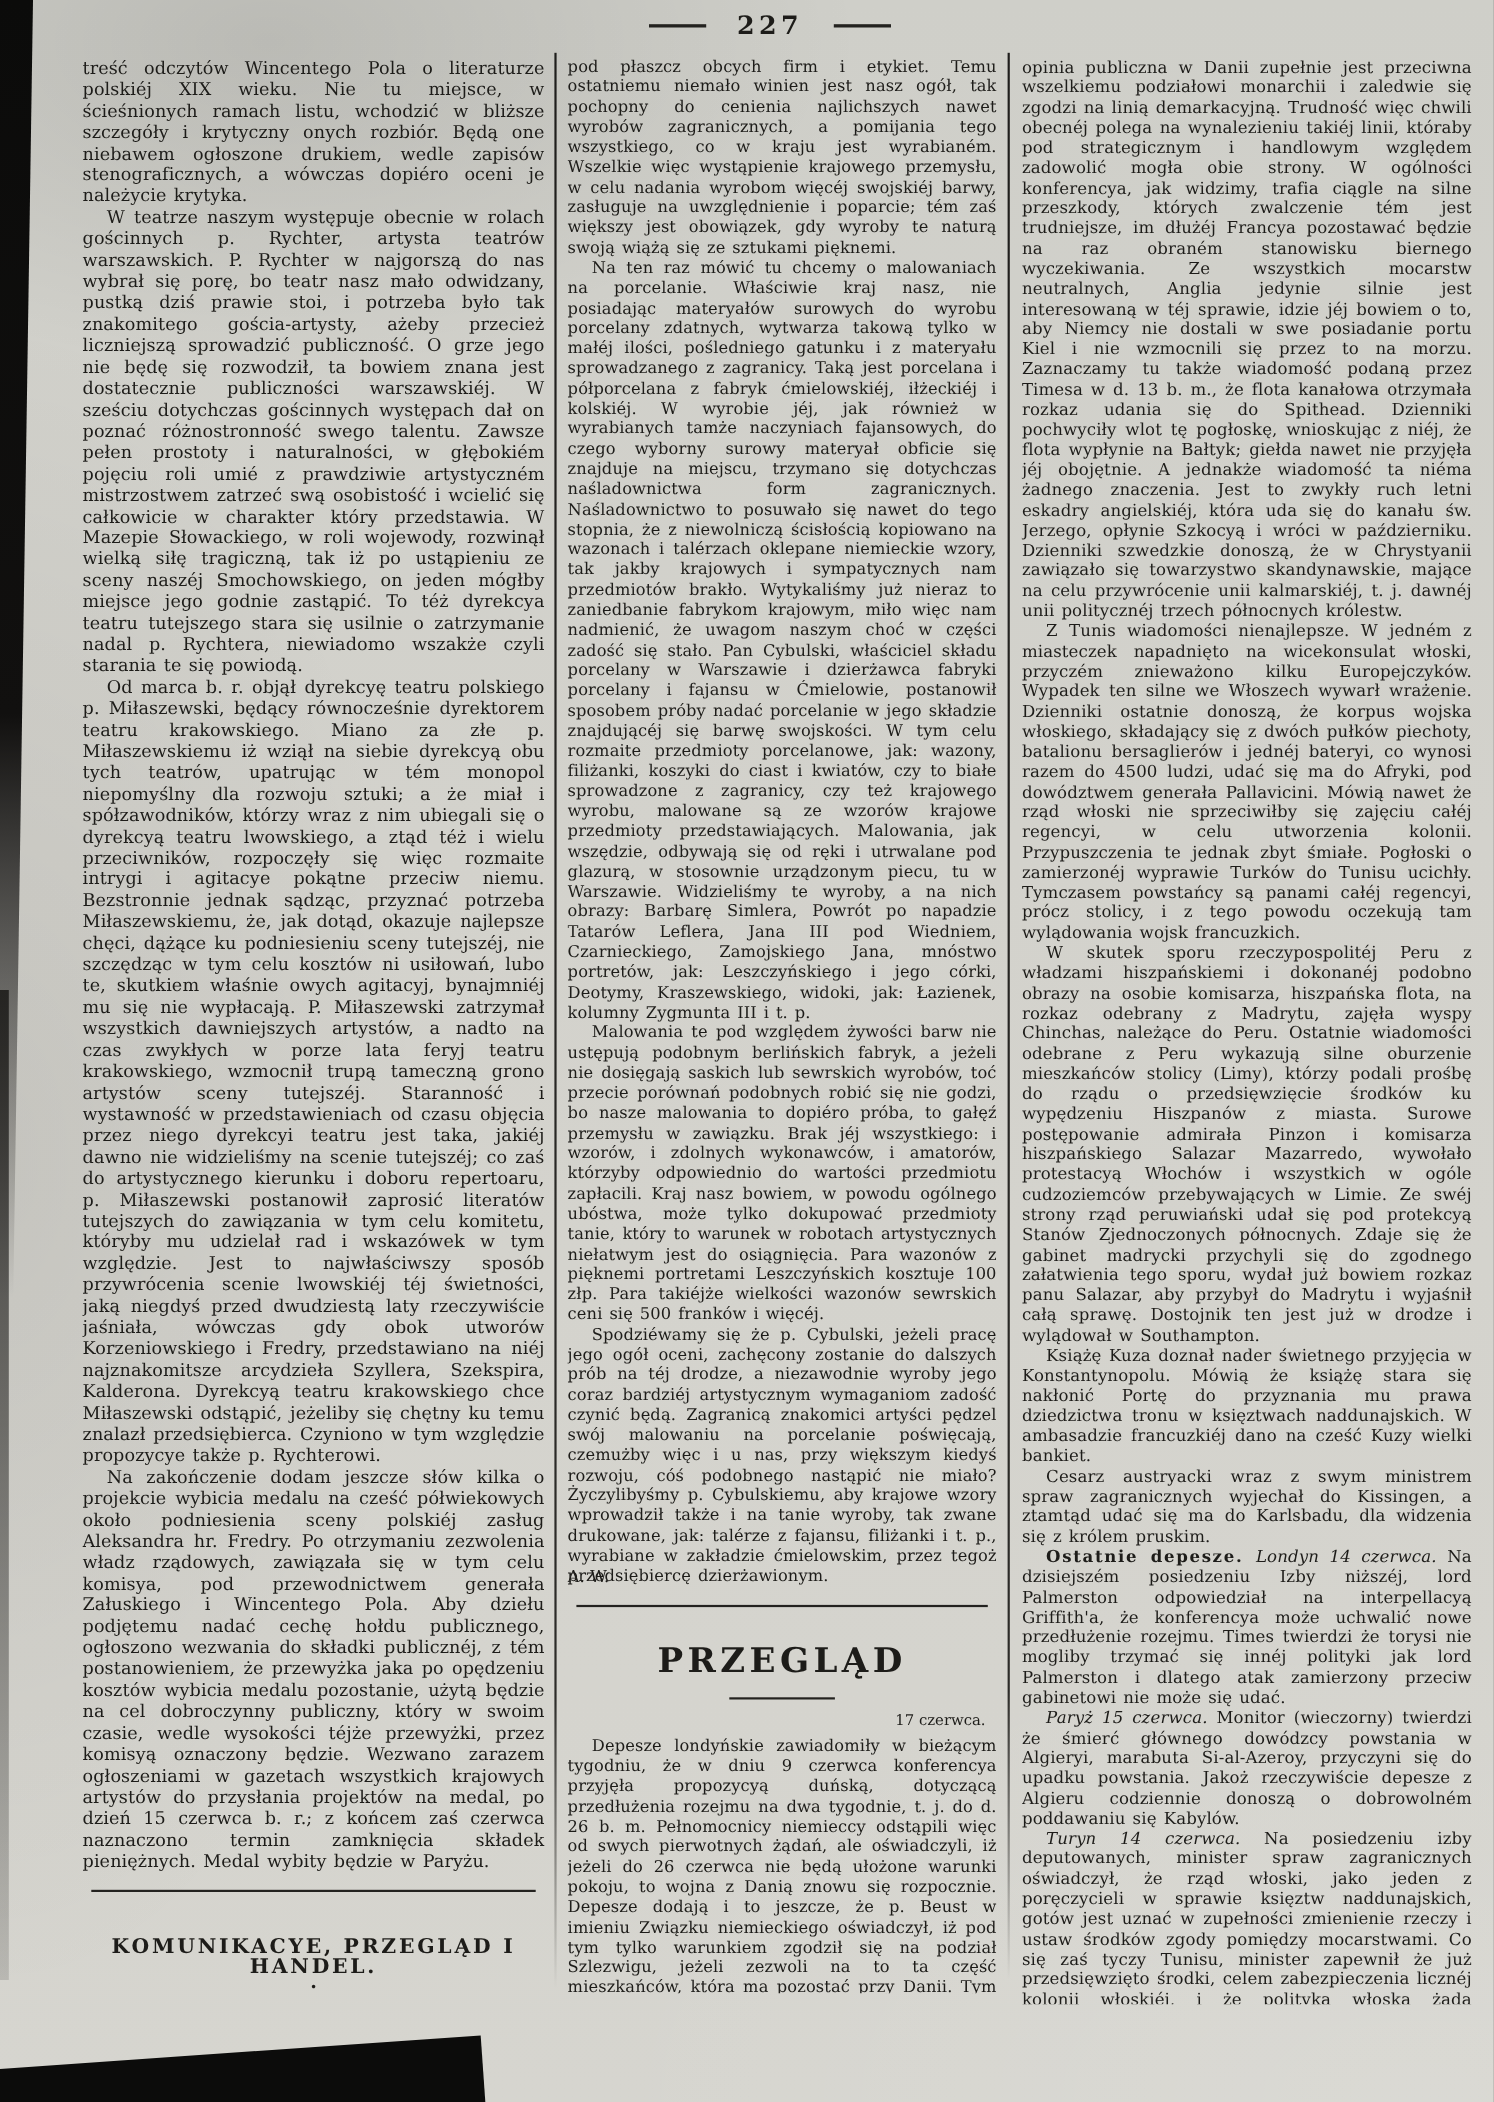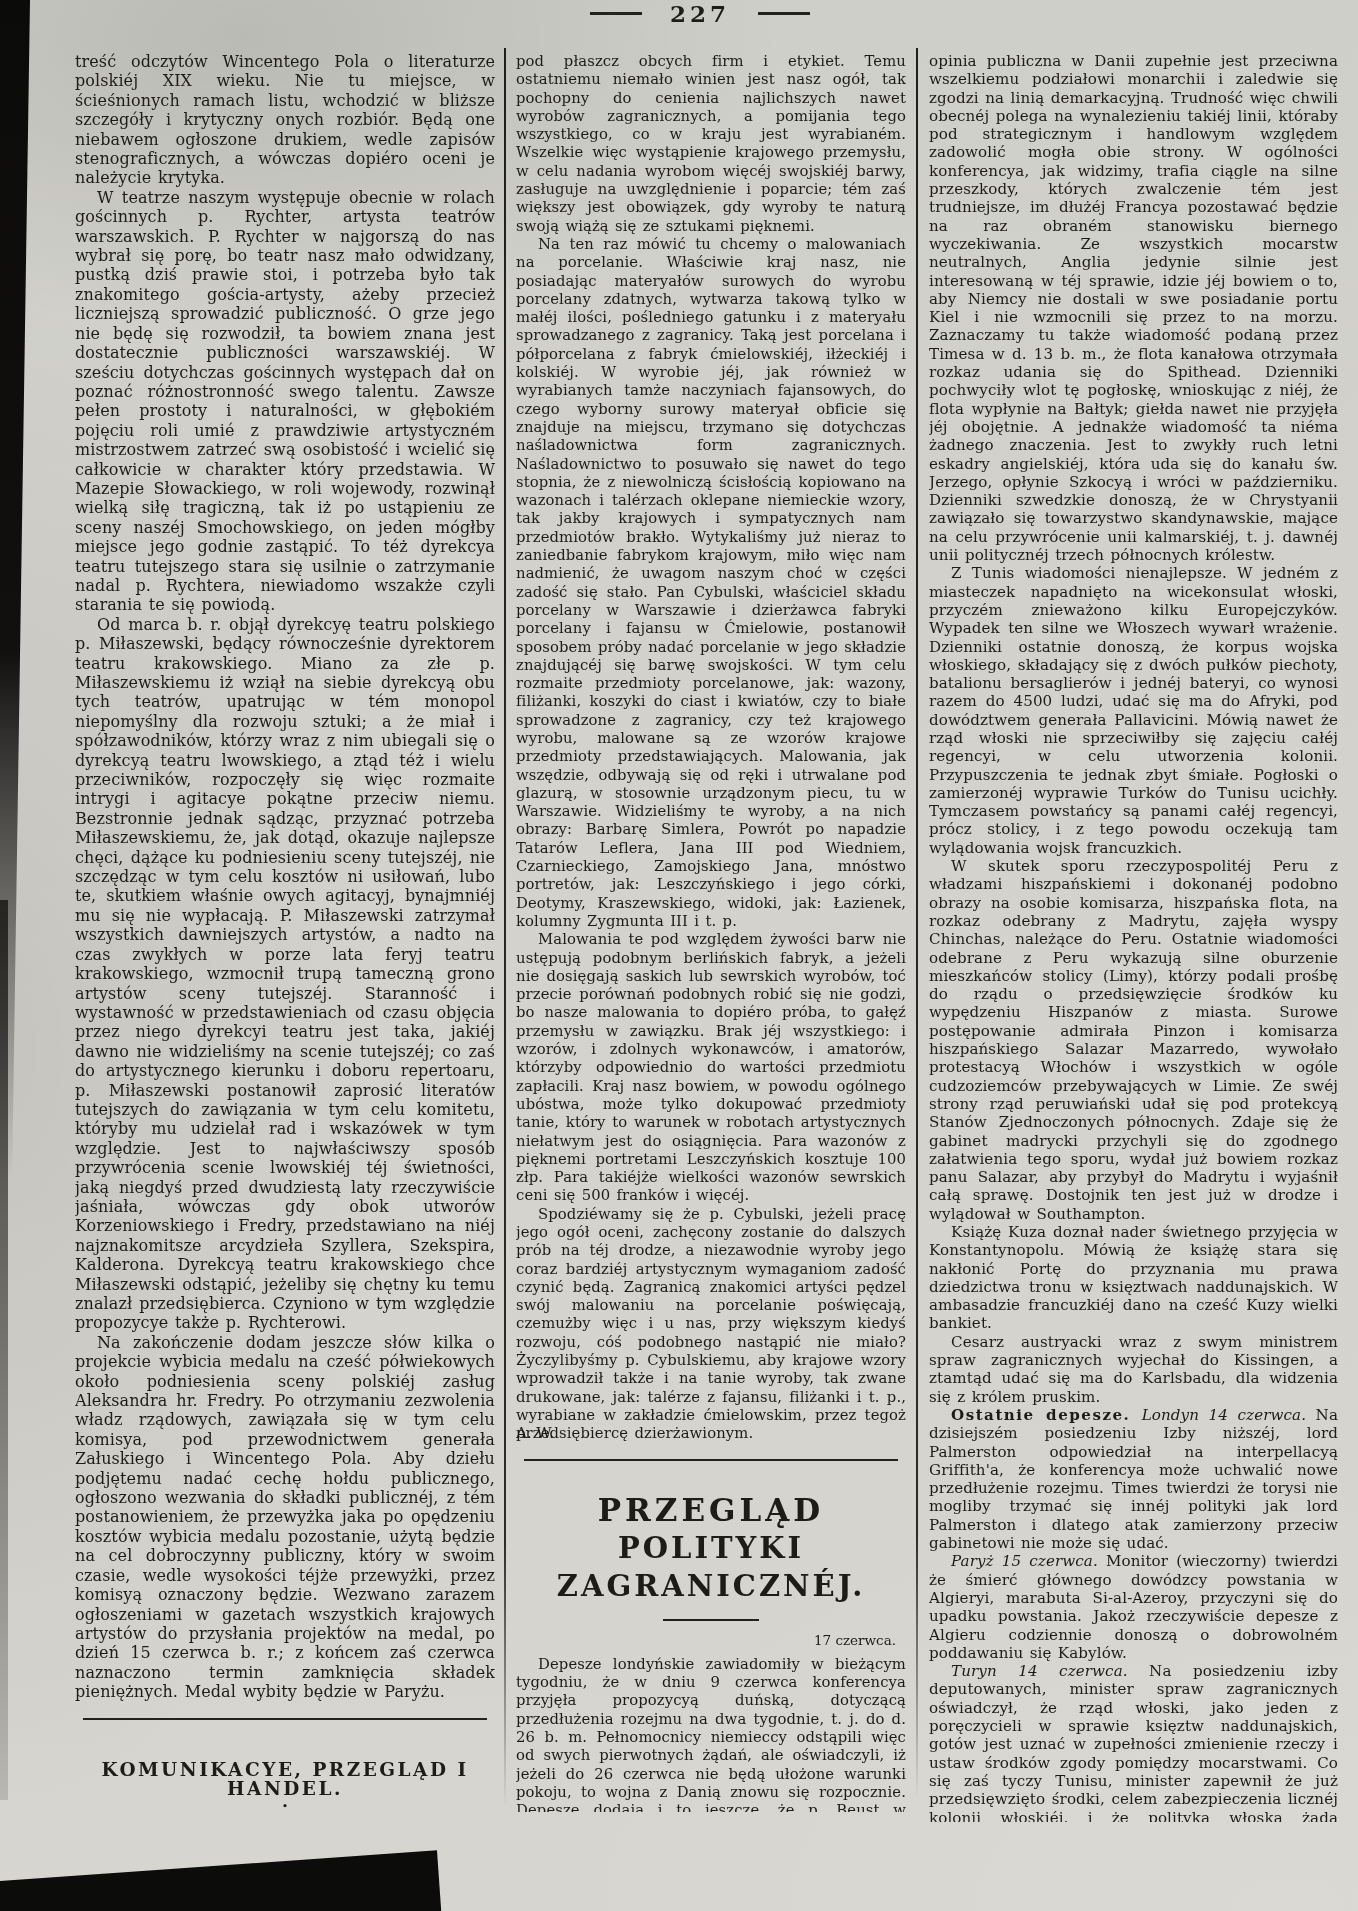--- a/index.html
+++ b/index.html
@@ -23,21 +23,21 @@
   .edge-left-thin{
     position:absolute;left:0;top:900px;width:8px;height:900px;
     background:linear-gradient(180deg,rgba(20,19,17,0.8),rgba(20,19,17,0.15));
   }
   .edge-corner{
     position:absolute;left:-40px;bottom:-26px;width:480px;height:70px;
     background:#0c0c0b;transform:rotate(-4deg);
   }
   
   .page-header{
-    position:absolute;top:0;left:420px;width:560px;
+    position:absolute;top:10px;left:420px;width:560px;
     display:flex;align-items:center;justify-content:center;gap:28px;
   }
   .header-dash{width:52px;height:3px;background:#23221f;}
   .page-number{font-size:23px;font-weight:bold;letter-spacing:4px;}
   
   .col{position:absolute;top:52px;text-align:justify;overflow:hidden;}
   .col-1{left:75px;width:420px;height:1760px;font-size:16px;line-height:19.4px;}
   .col-2{left:516px;width:390px;height:1760px;font-size:14.8px;line-height:18.3px;}
   .col-3{left:929px;width:409px;height:1770px;font-size:15.1px;line-height:18.3px;}
   .divider{position:absolute;top:48px;width:2px;background:linear-gradient(180deg,#1f1e1c,#2d2c29 85%,rgba(45,44,41,0));}
@@ -89,21 +89,20 @@
     </div>
   <div class="col col-2">
       <p class="bodytext noindent">pod płaszcz obcych firm i etykiet. Temu ostatniemu niemało winien jest nasz ogół, tak pochopny do cenienia najlichszych nawet wyrobów zagranicznych, a pomijania tego wszystkiego, co w kraju jest wyrabianém. Wszelkie więc wystąpienie krajowego przemysłu, w celu nadania wyrobom więcéj swojskiéj barwy, zasługuje na uwzględnienie i poparcie; tém zaś większy jest obowiązek, gdy wyroby te naturą swoją wiążą się ze sztukami pięknemi.</p>
       <p class="bodytext">Na ten raz mówić tu chcemy o malowaniach na porcelanie. Właściwie kraj nasz, nie posiadając materyałów surowych do wyrobu porcelany zdatnych, wytwarza takową tylko w małéj ilości, pośledniego gatunku i z materyału sprowadzanego z zagranicy. Taką jest porcelana i półporcelana z fabryk ćmielowskiéj, iłżeckiéj i kolskiéj. W wyrobie jéj, jak również w wyrabianych tamże naczyniach fajansowych, do czego wyborny surowy materyał obficie się znajduje na miejscu, trzymano się dotychczas naśladownictwa form zagranicznych. Naśladownictwo to posuwało się nawet do tego stopnia, że z niewolniczą ścisłością kopiowano na wazonach i talérzach oklepane niemieckie wzory, tak jakby krajowych i sympatycznych nam przedmiotów brakło. Wytykaliśmy już nieraz to zaniedbanie fabrykom krajowym, miło więc nam nadmienić, że uwagom naszym choć w części zadość się stało. Pan Cybulski, właściciel składu porcelany w Warszawie i dzierżawca fabryki porcelany i fajansu w Ćmielowie, postanowił sposobem próby nadać porcelanie w jego składzie znajdującéj się barwę swojskości. W tym celu rozmaite przedmioty porcelanowe, jak: wazony, filiżanki, koszyki do ciast i kwiatów, czy to białe sprowadzone z zagranicy, czy też krajowego wyrobu, malowane są ze wzorów krajowe przedmioty przedstawiających. Malowania, jak wszędzie, odbywają się od ręki i utrwalane pod glazurą, w stosownie urządzonym piecu, tu w Warszawie. Widzieliśmy te wyroby, a na nich obrazy: Barbarę Simlera, Powrót po napadzie Tatarów Leflera, Jana III pod Wiedniem, Czarnieckiego, Zamojskiego Jana, mnóstwo portretów, jak: Leszczyńskiego i jego córki, Deotymy, Kraszewskiego, widoki, jak: Łazienek, kolumny Zygmunta III i t. p.</p>
       <p class="bodytext">Malowania te pod względem żywości barw nie ustępują podobnym berlińskich fabryk, a jeżeli nie dosięgają saskich lub sewrskich wyrobów, toć przecie porównań podobnych robić się nie godzi, bo nasze malowania to dopiéro próba, to gałęź przemysłu w zawiązku. Brak jéj wszystkiego: i wzorów, i zdolnych wykonawców, i amatorów, którzyby odpowiednio do wartości przedmiotu zapłacili. Kraj nasz bowiem, w powodu ogólnego ubóstwa, może tylko dokupować przedmioty tanie, który to warunek w robotach artystycznych niełatwym jest do osiągnięcia. Para wazonów z pięknemi portretami Leszczyńskich kosztuje 100 złp. Para takiéjże wielkości wazonów sewrskich ceni się 500 franków i więcéj.</p>
       <p class="bodytext">Spodziéwamy się że p. Cybulski, jeżeli pracę jego ogół oceni, zachęcony zostanie do dalszych prób na téj drodze, a niezawodnie wyroby jego coraz bardziéj artystycznym wymaganiom zadość czynić będą. Zagranicą znakomici artyści pędzel swój malowaniu na porcelanie poświęcają, czemużby więc i u nas, przy większym kiedyś rozwoju, cóś podobnego nastąpić nie miało? Życzylibyśmy p. Cybulskiemu, aby krajowe wzory wprowadził także i na tanie wyroby, tak zwane drukowane, jak: talérze z fajansu, filiżanki i t. p., wyrabiane w zakładzie ćmielowskim, przez tegoż przedsiębiercę dzierżawionym.</p>
       <div class="signature">A. W.</div>
       <div class="rule full"></div>
       <div class="big-heading">
         <div class="line1">PRZEGLĄD</div>
-        <div class="line2">POLITYKI ZAGRANICZNÉJ.</div>
       </div>
       <div class="rule short"></div>
       <div class="dateline">17 czerwca.</div>
       <p class="bodytext">Depesze londyńskie zawiadomiły w bieżącym tygodniu, że w dniu 9 czerwca konferencya przyjęła propozycyą duńską, dotyczącą przedłużenia rozejmu na dwa tygodnie, t. j. do d. 26 b. m. Pełnomocnicy niemieccy odstąpili więc od swych pierwotnych żądań, ale oświadczyli, iż jeżeli do 26 czerwca nie będą ułożone warunki pokoju, to wojna z Danią znowu się rozpocznie. Depesze dodają i to jeszcze, że p. Beust w imieniu Związku niemieckiego oświadczył, iż pod tym tylko warunkiem zgodził się na podział Szlezwigu, jeżeli zezwoli na to ta część mieszkańców, która ma pozostać przy Danii. Tym sposobem przybyłaby jeszcze jedna trudność w rozwiązaniu téj zawiłéj kwestyi; głosowanie bowiem powszechne nie przedstawia dostatecznéj rękojmi, zwłaszcza w Szlezwigu, gdzie ludność nader jest mieszana, a nadto znajduje się w rękach niemieckich. Z drugiéj strony</p>
     </div>
   <div class="col col-3">
       <p class="bodytext noindent">opinia publiczna w Danii zupełnie jest przeciwna wszelkiemu podziałowi monarchii i zaledwie się zgodzi na linią demarkacyjną. Trudność więc chwili obecnéj polega na wynalezieniu takiéj linii, któraby pod strategicznym i handlowym względem zadowolić mogła obie strony. W ogólności konferencya, jak widzimy, trafia ciągle na silne przeszkody, których zwalczenie tém jest trudniejsze, im dłużéj Francya pozostawać będzie na raz obraném stanowisku biernego wyczekiwania. Ze wszystkich mocarstw neutralnych, Anglia jedynie silnie jest interesowaną w téj sprawie, idzie jéj bowiem o to, aby Niemcy nie dostali w swe posiadanie portu Kiel i nie wzmocnili się przez to na morzu. Zaznaczamy tu także wiadomość podaną przez Timesa w d. 13 b. m., że flota kanałowa otrzymała rozkaz udania się do Spithead. Dzienniki pochwyciły wlot tę pogłoskę, wnioskując z niéj, że flota wypłynie na Bałtyk; giełda nawet nie przyjęła jéj obojętnie. A jednakże wiadomość ta niéma żadnego znaczenia. Jest to zwykły ruch letni eskadry angielskiéj, która uda się do kanału św. Jerzego, opłynie Szkocyą i wróci w październiku. Dzienniki szwedzkie donoszą, że w Chrystyanii zawiązało się towarzystwo skandynawskie, mające na celu przywrócenie unii kalmarskiéj, t. j. dawnéj unii politycznéj trzech północnych królestw.</p>
       <p class="bodytext">Z Tunis wiadomości nienajlepsze. W jedném z miasteczek napadnięto na wicekonsulat włoski, przyczém znieważono kilku Europejczyków. Wypadek ten silne we Włoszech wywarł wrażenie. Dzienniki ostatnie donoszą, że korpus wojska włoskiego, składający się z dwóch pułków piechoty, batalionu bersaglierów i jednéj bateryi, co wynosi razem do 4500 ludzi, udać się ma do Afryki, pod dowództwem generała Pallavicini. Mówią nawet że rząd włoski nie sprzeciwiłby się zajęciu całéj regencyi, w celu utworzenia kolonii. Przypuszczenia te jednak zbyt śmiałe. Pogłoski o zamierzonéj wyprawie Turków do Tunisu ucichły. Tymczasem powstańcy są panami całéj regencyi, prócz stolicy, i z tego powodu oczekują tam wylądowania wojsk francuzkich.</p>
       <p class="bodytext">W skutek sporu rzeczypospolitéj Peru z władzami hiszpańskiemi i dokonanéj podobno obrazy na osobie komisarza, hiszpańska flota, na rozkaz odebrany z Madrytu, zajęła wyspy Chinchas, należące do Peru. Ostatnie wiadomości odebrane z Peru wykazują silne oburzenie mieszkańców stolicy (Limy), którzy podali prośbę do rządu o przedsięwzięcie środków ku wypędzeniu Hiszpanów z miasta. Surowe postępowanie admirała Pinzon i komisarza hiszpańskiego Salazar Mazarredo, wywołało protestacyą Włochów i wszystkich w ogóle cudzoziemców przebywających w Limie. Ze swéj strony rząd peruwiański udał się pod protekcyą Stanów Zjednoczonych północnych. Zdaje się że gabinet madrycki przychyli się do zgodnego załatwienia tego sporu, wydał już bowiem rozkaz panu Salazar, aby przybył do Madrytu i wyjaśnił całą sprawę. Dostojnik ten jest już w drodze i wylądował w Southampton.</p>
       <p class="bodytext">Książę Kuza doznał nader świetnego przyjęcia w Konstantynopolu. Mówią że książę stara się nakłonić Portę do przyznania mu prawa dziedzictwa tronu w księztwach naddunajskich. W ambasadzie francuzkiéj dano na cześć Kuzy wielki bankiet.</p>

